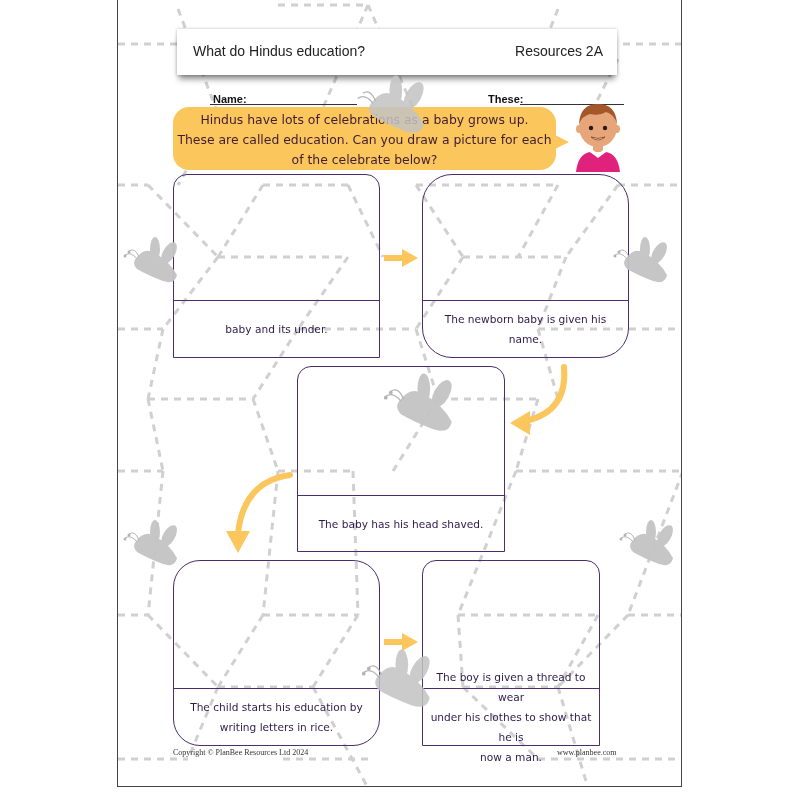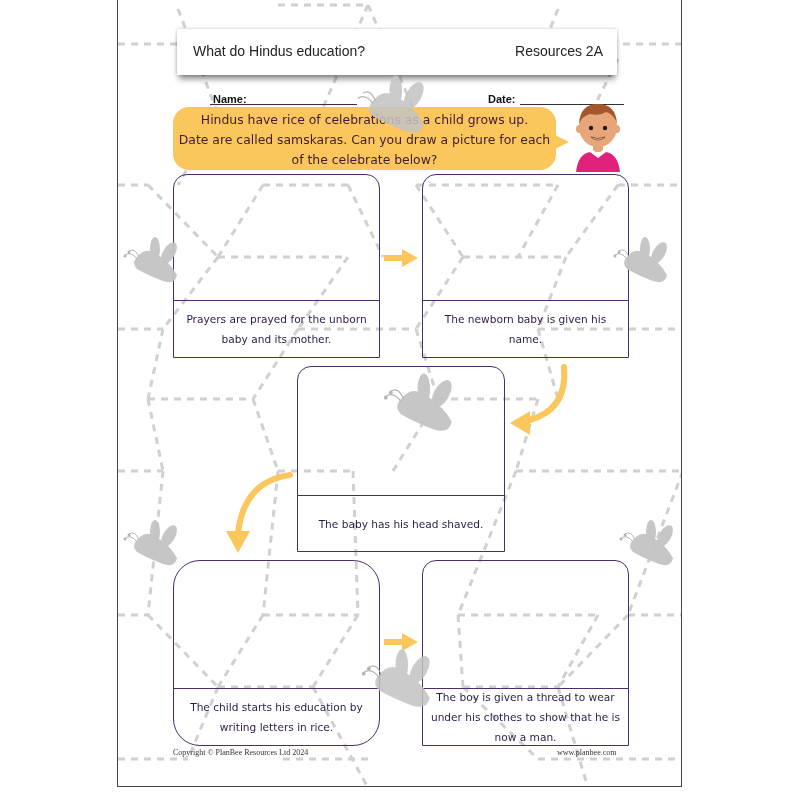--- a/index.html
+++ b/index.html
@@ -214,26 +214,26 @@
     </g>
   </svg>
 
   <div class="title-bar">
     <span class="title-left">What do Hindus education?</span>
     <span class="title-right">Resources 2A</span>
   </div>
 
   <span class="field-label" style="left:55px; top:94px;margin-left:40px;">Name:</span>
   <div class="field-line" style="left:92px; top:105px; width:147px;"></div>
-  <span class="field-label" style="left:370px; top:94px;">Date:</span>
+  <span class="field-label" style="left:370px; top:94px;">These:</span>
   <div class="field-line" style="left:402px; top:105px; width:104px;"></div>
 
   <div class="speech">
-    <div>Hindus have rice of celebrations as a child grows up.</div>
-    <div>Date are called samskaras. Can you draw a picture for each</div>
+    <div>Hindus have lots of celebrations as a baby grows up.</div>
+    <div>These are called education. Can you draw a picture for each</div>
     <div>of the celebrate below?</div>
   </div>
   <div class="speech-tail"></div>
 
   <svg class="boy" style="left:452px; top:101px;" width="56" height="72" viewBox="0 0 56 72">
     <ellipse cx="28" cy="27" rx="19" ry="20" fill="#e6a679"></ellipse>
     <path d="M9 24 Q10 4 28 4 Q46 4 47 24 Q44 14 36 12 Q30 16 20 14 Q12 16 9 24 Z" fill="#a4582a"></path>
     <ellipse cx="9" cy="29" rx="3" ry="4" fill="#e6a679"></ellipse>
     <ellipse cx="47" cy="29" rx="3" ry="4" fill="#e6a679"></ellipse>
     <circle cx="21" cy="28" r="2.2" fill="#2a1a12"></circle>
@@ -241,27 +241,26 @@
     <path d="M21 37 Q28 43 35 37 Q28 40 21 37 Z" fill="#ffffff" stroke="#7a3a20" stroke-width="0.8"></path>
     <rect x="23" y="45" width="10" height="7" fill="#e6a679"></rect>
     <path d="M6 72 Q8 54 20 52 L28 56 L36 52 Q48 54 50 72 Z" fill="#e0227d"></path>
     <path d="M20 52 L28 58 L36 52 L33 50 L28 54 L23 50 Z" fill="#ffffff"></path>
   </svg>
 
   <div class="card" style="left:55px; top:175px; width:207px; height:184px;">
     <div class="card-draw" style="height:126px;"></div>
     <div class="card-caption" style="height:57px;">
       <div>
-        <div>Prayers are prayed for the unborn</div>
-        <div>baby and its mother.</div>
+        <div>baby and its under.</div>
       </div>
     </div>
   </div>
 
-  <div class="card" style="left:304px; top:175px; width:207px; height:184px;">
+  <div class="card" style="left:304px; top:175px; width:207px; height:184px;border-radius:30px;">
     <div class="card-draw" style="height:126px;"></div>
     <div class="card-caption" style="height:57px;">
       <div>The newborn baby is given his name.</div>
     </div>
   </div>
 
   <div class="card" style="left:179px; top:367px; width:208px; height:186px;">
     <div class="card-draw" style="height:129px;"></div>
     <div class="card-caption" style="height:56px;">
       <div>The baby has his head shaved.</div>
@@ -271,21 +270,21 @@
   <div class="card" style="left:55px; top:561px; width:207px; height:186px;border-radius:27px;">
     <div class="card-draw" style="height:128px;"></div>
     <div class="card-caption" style="height:57px;">
       <div>
         <div>The child starts his education by</div>
         <div>writing letters in rice.</div>
       </div>
     </div>
   </div>
 
-  <div class="card" style="left:304px; top:561px; width:207px; height:186px;">
+  <div class="card" style="left:304px; top:561px; width:178px; height:186px;">
     <div class="card-draw" style="height:128px;"></div>
     <div class="card-caption" style="height:57px;">
       <div>
         <div>The boy is given a thread to wear</div>
         <div>under his clothes to show that he is</div>
         <div>now a man.</div>
       </div>
     </div>
   </div>
 

